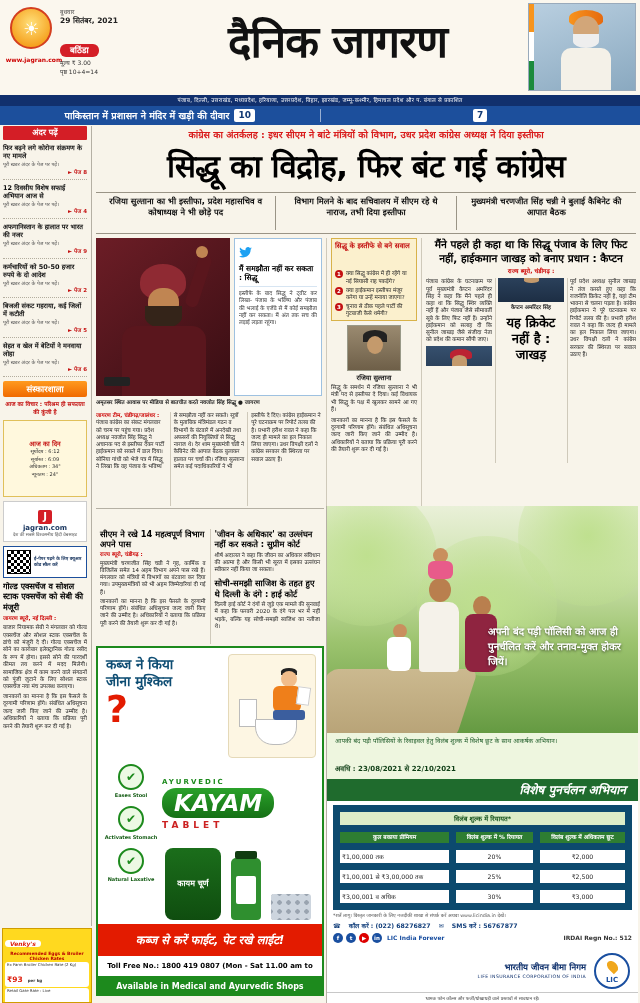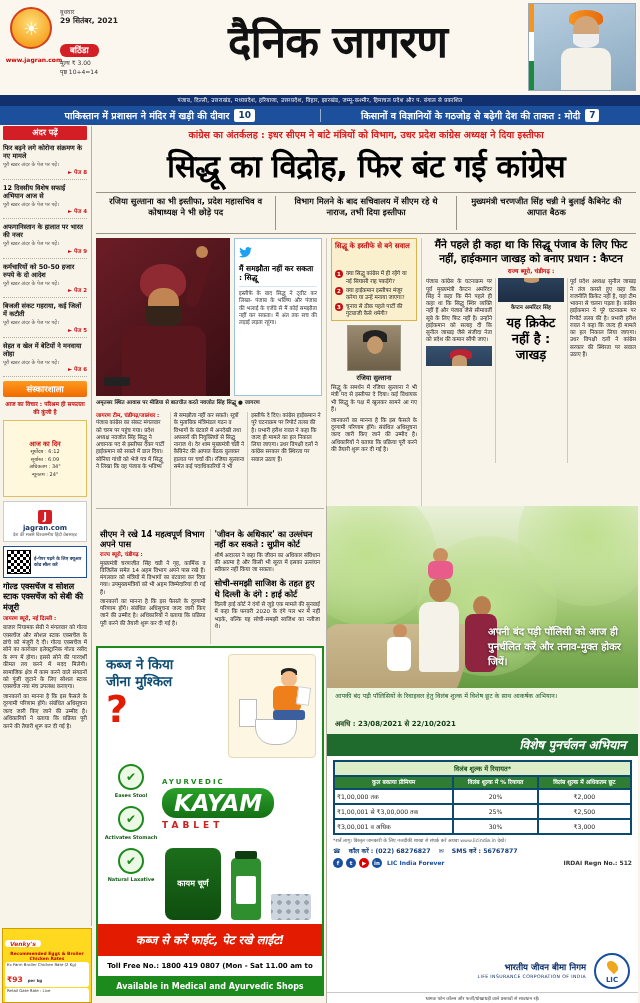--- a/index.html
+++ b/index.html
@@ -135,30 +135,30 @@
 #kprod .bottle{width:30px;height:62px;background:#2f8f2f;border-radius:5px 5px 4px 4px;position:relative}
 #kprod .bottle .cap{position:absolute;left:4px;top:-7px;width:22px;height:8px;background:#113c11;border-radius:2px}
 #kprod .bottle .lab{position:absolute;left:5px;top:18px;width:20px;height:28px;background:#fff;border-radius:2px}
 #kprod .strip{width:40px;height:26px;background:#cdd5de;border-radius:3px;background-image:radial-gradient(#9aa4b0 2px,transparent 2.5px);background-size:9px 9px;background-position:4px 4px}
 #kred{position:absolute;left:0;right:0;top:276px;height:32px;background:#e31b00;color:#fff;font-weight:800;font-style:italic;font-size:11.5px;text-align:center;line-height:32px}
 #ktoll{position:absolute;left:0;right:0;top:308px;height:20px;background:#fff;color:#000;font-weight:bold;font-size:7px;text-align:center;line-height:20px}
 #kavail{position:absolute;left:0;right:0;top:328px;height:22px;background:#1d8a1d;color:#fff;font-weight:bold;font-size:8px;text-align:center;line-height:22px}
 
 
 #lic{position:absolute;left:326px;top:506px;width:312px;height:497px;border-left:1px solid #b5b0a4;background:#fff;display:flex;flex-direction:column;overflow:hidden}
-#licphoto{position:relative;flex:none;height:182px;background:linear-gradient(180deg,#e9f0d8 0%,#cfe3b0 28%,#9cc36e 60%,#659a42 100%);overflow:hidden}
+#licphoto{position:relative;flex:none;height:227px;background:linear-gradient(180deg,#e9f0d8 0%,#cfe3b0 28%,#9cc36e 60%,#659a42 100%);overflow:hidden}
 #licphoto .blob{position:absolute;width:140px;height:140px;border-radius:50%;background:radial-gradient(circle,#bfe08f,rgba(191,224,143,0))}
 #licphoto .path{position:absolute;left:-10px;bottom:-6px;width:150px;height:70px;background:linear-gradient(#cbb98f,#b7a276);transform:skewX(-18deg);border-radius:10px}
 .fig{position:absolute}
 #licmsg{position:absolute;right:8px;top:118px;width:142px;color:#fff;font-weight:800;font-size:10px;line-height:1.5;text-shadow:0 1px 3px rgba(0,0,0,.65)}
 #licsub{flex:none;background:#eef6df;color:#1f5c28;font-size:6.3px;line-height:1.4;padding:4px 8px}
 #licsub .per{font-weight:bold;font-size:7px;color:#0d3d14;margin-top:19px}
 #licband{flex:none;height:22px;background:#1f6b2d;color:#fff;font-weight:800;font-style:italic;font-size:12px;line-height:22px;text-align:right;padding-right:12px}
 #lictbl{margin:4px 6px 2px;border-collapse:collapse;width:calc(100% - 12px)}
-#lictbl td,#lictbl th{border:2px solid #0c4a6e;padding:2px 2px}
+#lictbl td,#lictbl th{border:7px solid #0c4a6e;padding:2px 2px}
 #lictbl .cap{background:#dcedc8;color:#14521c;font-weight:bold;font-size:6.5px;text-align:center}
 #lictbl th{background:#2e7d32;color:#fff;font-size:5.8px;line-height:1.2}
 #lictbl td{font-size:6.2px;text-align:center;color:#222}
 #lictbl td.l{text-align:left}
 #licfn{margin:0 6px;font-size:4.8px;color:#555}
 #liccontact{margin:3px 6px 0;display:flex;gap:8px;font-size:6.2px;font-weight:bold;color:#14407c;align-items:center}
 #licsocial{margin:3px 6px 0;display:flex;align-items:center;gap:3px;font-size:6px}
 .soc{display:inline-block;width:10px;height:10px;border-radius:50%;background:#1a4fa0;color:#fff;font-size:5.5px;font-weight:bold;text-align:center;line-height:10px}
 .soc.yt{background:#d00}
 #licsocial .sn{font-weight:bold;color:#1a4fa0;margin-left:2px}
@@ -210,21 +210,20 @@
     </div>
   </div>
 
   <div id="cities">पंजाब, दिल्ली, उत्तराखंड, मध्यप्रदेश, हरियाणा, उत्तरप्रदेश, बिहार, झारखंड, जम्मू-कश्मीर, हिमाचल प्रदेश और प. बंगाल से प्रकाशित</div>
   <div id="topstrip">
     <div class="ts">
       <span>पाकिस्तान में प्रशासन ने मंदिर में खड़ी की दीवार</span>
       <span class="pg">10</span>
     </div>
     <div class="ts">
-      <span>किसानों व विज्ञानियों के गठजोड़ से बढ़ेगी देश की ताकत : मोदी</span>
       <span class="pg">7</span>
     </div>
   </div>
 
   <div id="kicker">कांग्रेस का अंतर्कलह : इधर सीएम ने बांटे मंत्रियों को विभाग, उधर प्रदेश कांग्रेस अध्यक्ष ने दिया इस्तीफा</div>
   <div id="bighead">सिद्धू का विद्रोह, फिर बंट गई कांग्रेस</div>
   <div id="subheads">
     <div class="sh">रजिया सुल्ताना का भी इस्तीफा, प्रदेश महासचिव व कोषाध्यक्ष ने भी छोड़े पद</div>
     <div class="sh">विभाग मिलने के बाद सचिवालय में सीएम रहे थे नाराज, तभी दिया इस्तीफा</div>
     <div class="sh">मुख्यमंत्री चरणजीत सिंह चन्नी ने बुलाई कैबिनेट की आपात बैठक</div>

